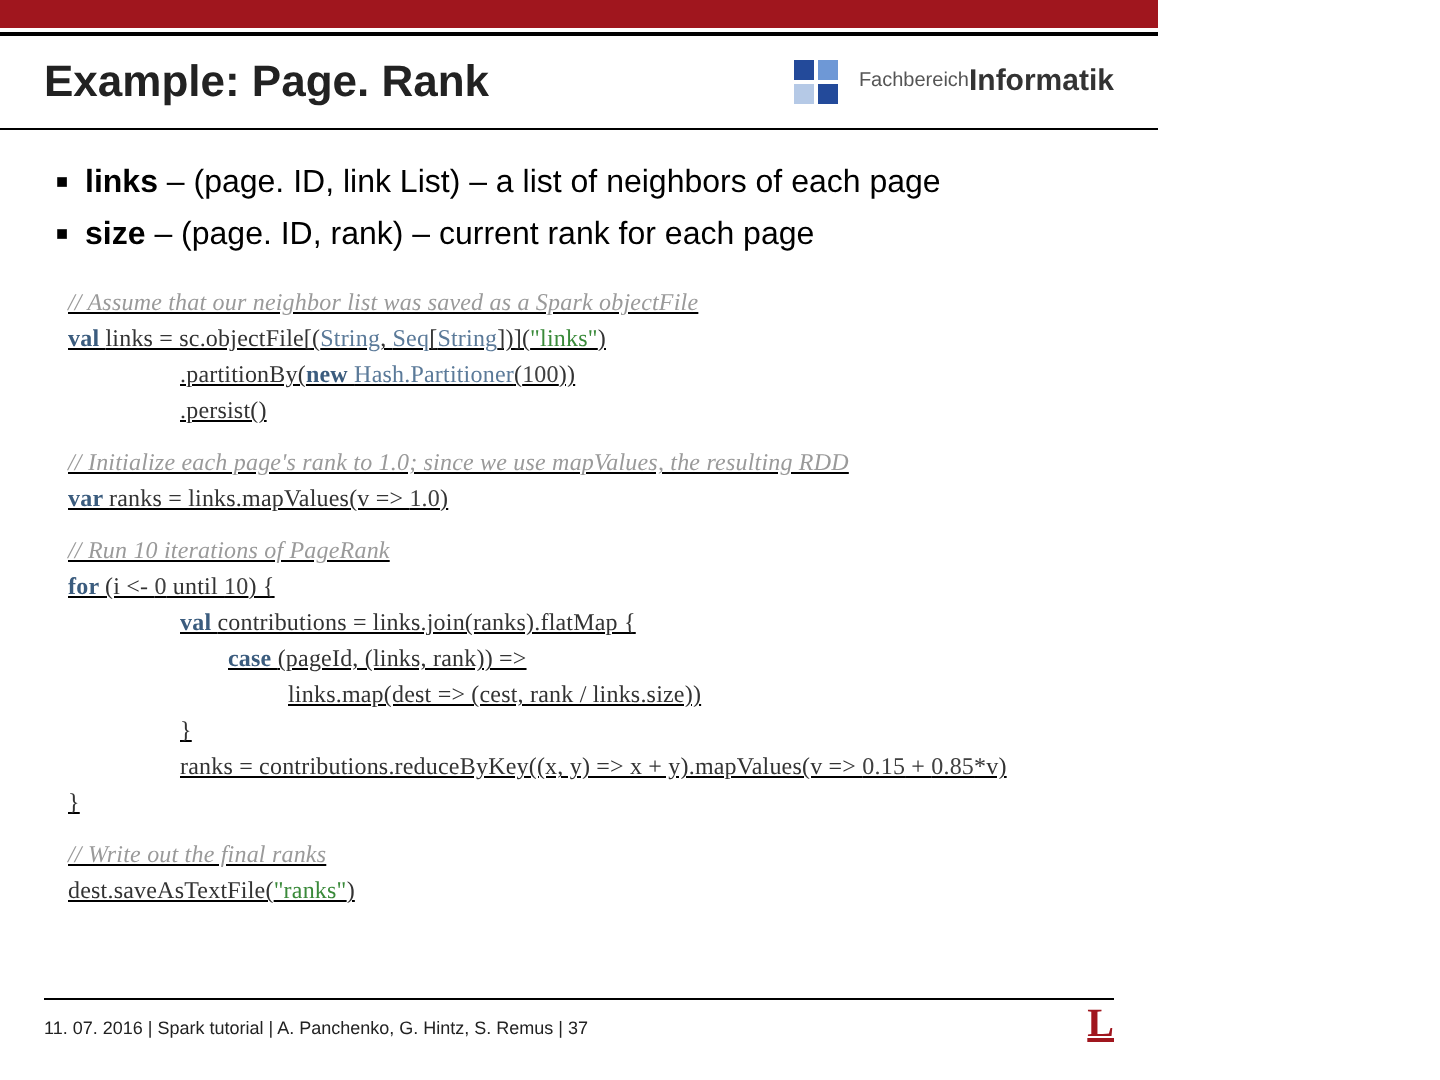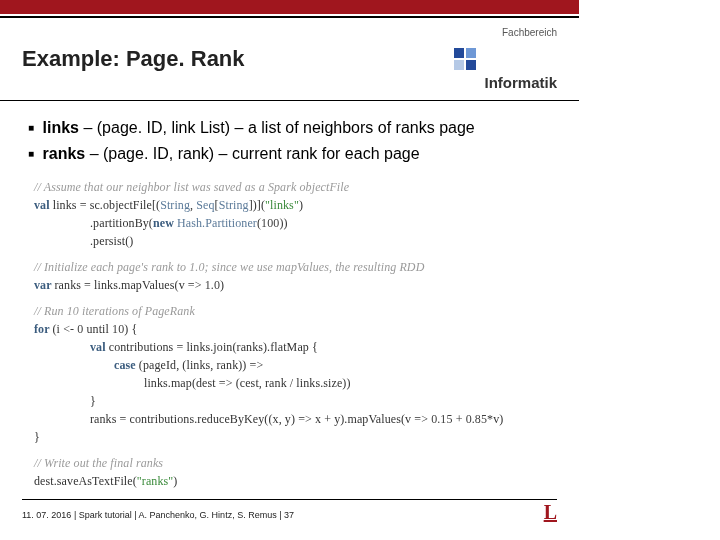--- a/index.html
+++ b/index.html
@@ -7,30 +7,30 @@
   .slide { width: 579px; height: 540px; position: relative; }
   .topbar { height: 14px; background: #a0161e; width: 100%; }
   .rule-thick { height: 2px; background: #000; margin: 2px 0 0 0; }
   .header { display: flex; justify-content: space-between; align-items: center; padding: 10px 22px 6px 22px; }
   .title { font-size: 22px; font-weight: bold; color: #222; }
   .logo { display: flex; align-items: center; gap: 8px; }
   .logo-squares { display: grid; grid-template-columns: 10px 10px; grid-template-rows: 10px 10px; gap: 2px; }
   .sq { width: 10px; height: 10px; }
   .sq1 { background: #234a9a; } .sq2 { background: #6e98d6; }
   .sq3 { background: #b5c9e6; } .sq4 { background: #234a9a; }
-  .logo-text { display: flex; flex-direction: column; align-items: flex-end; line-height: 1.05; gap: 36px; }
+  .logo-text { display: flex; flex-direction: row; align-items: center; line-height: 1.05; }
   .logo-top { font-size: 10px; color: #555; margin-left: 2px; }
   .logo-bot { font-size: 15px; color: #333; font-weight: 600; }
   .rule-thin { height: 1px; background: #000; margin: 4px 0 0 0; }
   .content { padding: 14px 28px 0 28px; }
   .bullets { font-size: 16px; color: #000; line-height: 1.6; margin-bottom: 12px; }
   .bullets .row { display: block; }
   .sqmark { font-size: 10px; vertical-align: 2px; margin-right: 4px; }
   .b-term { font-weight: bold; }
-  .code { font-family: "Comic Sans MS", "Segoe Script", cursive; font-size: 12px; line-height: 1.5; padding-left: 6px; letter-spacing: 0.1px; }
+  .code { font-family: "Comic Sans MS", "Segoe Script", cursive; font-size: 12px; line-height: 1.5; padding-left: 6px; letter-spacing: 0.1px; text-decoration: underline; }
   .c-comm { color: #9a9a9a; font-style: italic; }
   .c-kw   { color: #3b5c7e; font-weight: 600; }
   .c-type { color: #5b7a99; }
   .c-str  { color: #3a8a3a; }
   .c-num  { color: #404040; }
   .c-id   { color: #333; }
   .code .line { white-space: pre; }
   .ind1 { padding-left: 56px; }
   .ind2 { padding-left: 80px; }
   .ind3 { padding-left: 110px; }
@@ -60,25 +60,25 @@
         <span class="logo-bot">Informatik</span>
       </div>
     </div>
   </div>
   <div class="rule-thin"></div>
 
   <div class="content">
     <div class="bullets">
       <span class="row">
         <span class="sqmark">■</span>
-        <span class="b-term">links</span><span> – (page. ID, link List) – a list of neighbors of ranks page</span>
+        <span class="b-term">links</span><span> – (page. ID, link List) – a list of neighbors of each page</span>
       </span>
       <span class="row">
         <span class="sqmark">■</span>
-        <span class="b-term">ranks</span><span> – (page. ID, rank) – current rank for each page</span>
+        <span class="b-term">size</span><span> – (page. ID, rank) – current rank for each page</span>
       </span>
     </div>
 
     <div class="code">
       <div class="line"><span class="c-comm">// Assume that our neighbor list was saved as a Spark objectFile</span></div>
       <div class="line"><span class="c-kw">val </span><span class="c-id">links = sc.objectFile[(</span><span class="c-type">String</span><span class="c-id">, </span><span class="c-type">Seq</span><span class="c-id">[</span><span class="c-type">String</span><span class="c-id">])](</span><span class="c-str">"links"</span><span class="c-id">)</span></div>
       <div class="line ind1"><span class="c-id">.partitionBy(</span><span class="c-kw">new </span><span class="c-type">Hash.Partitioner</span><span class="c-id">(</span><span class="c-num">100</span><span class="c-id">))</span></div>
       <div class="line ind1"><span class="c-id">.persist()</span></div>
       <div class="line" style="height:8px"></div>
       <div class="line"><span class="c-comm">// Initialize each page's rank to 1.0; since we use mapValues, the resulting RDD</span></div>

